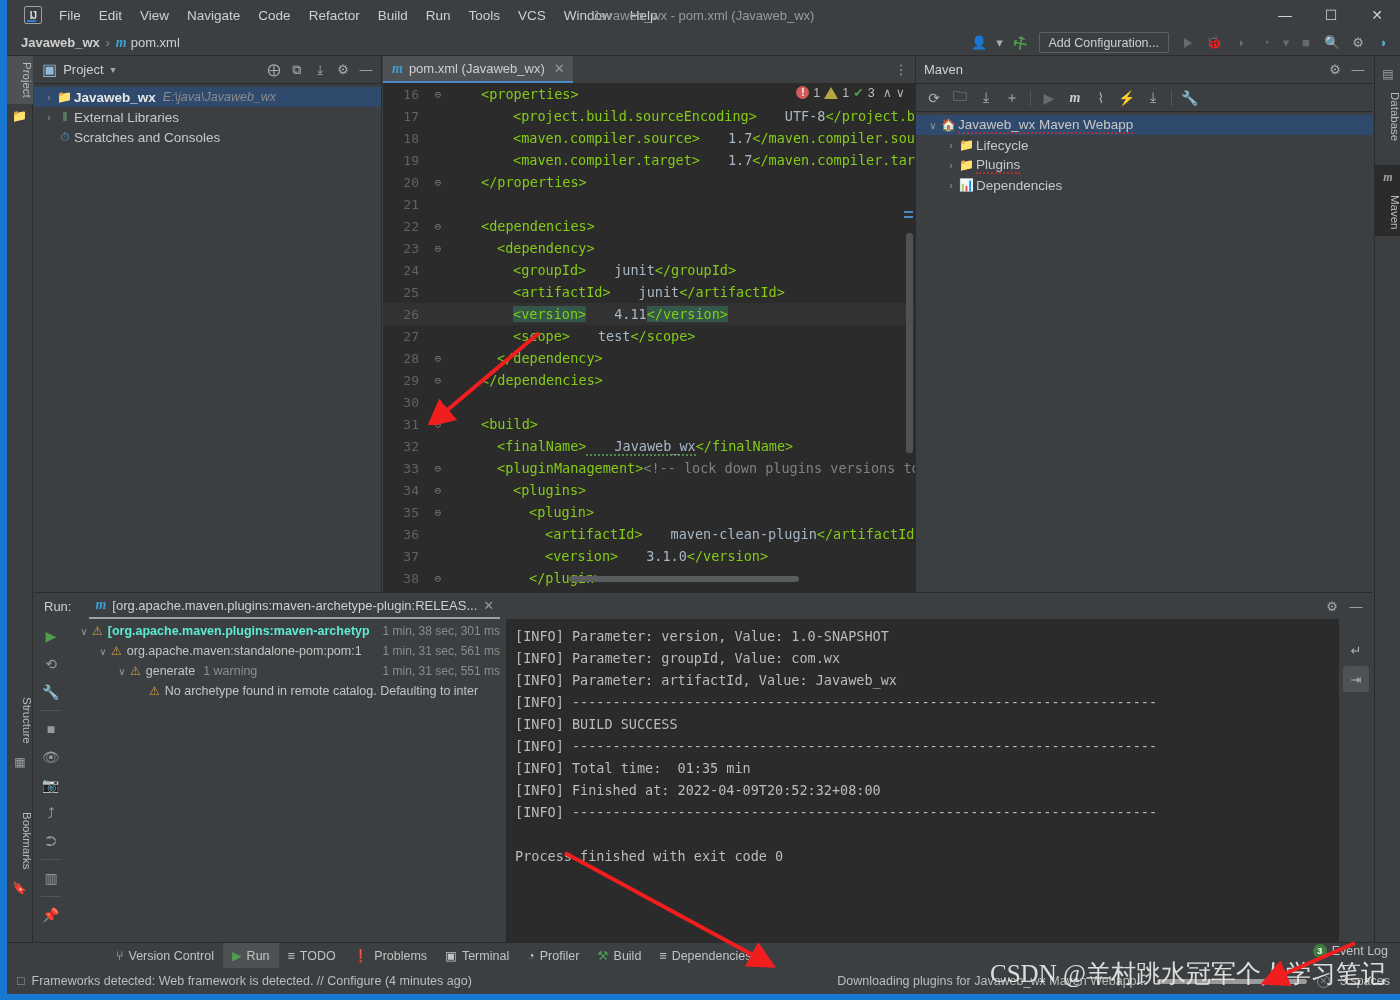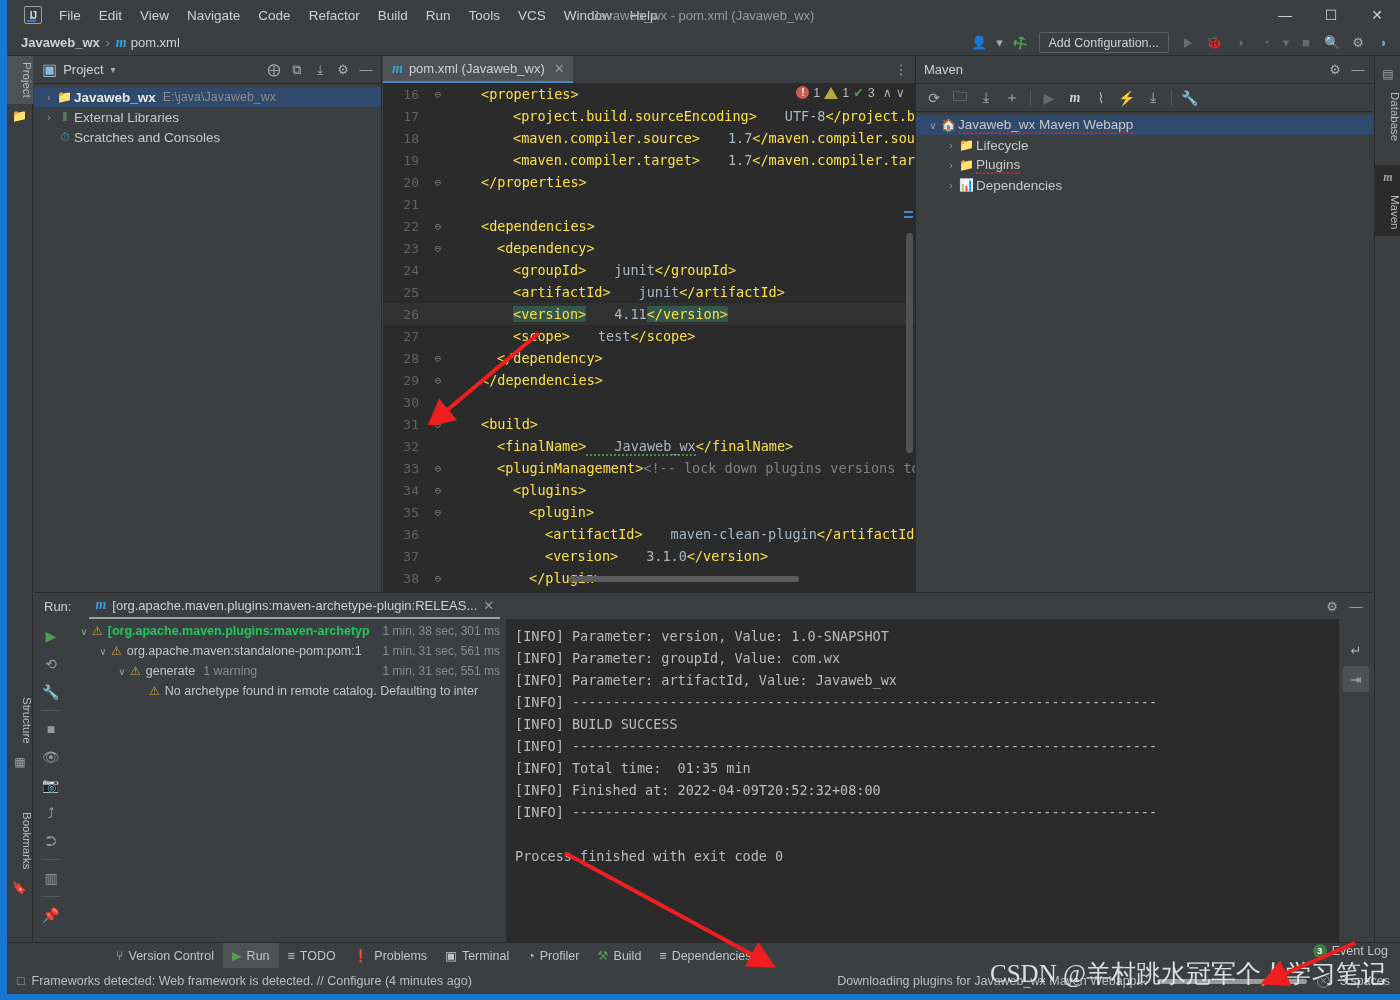--- a/index.html
+++ b/index.html
@@ -117,21 +117,21 @@
   }
   .tree { padding-top: 3px; font-size: 13.5px; }
   .tree-row {
     height: 20px; display: flex; align-items: center; padding-left: 8px;
     color: #c8c8c8; cursor: default; white-space: nowrap;
   }
   .tree-row.selected { background: #2f4a6d; }
   .tw { width: 14px; color: #9a9a9a; font-size: 10px; text-align: center; flex: none; }
   .ticon { width: 18px; text-align: center; flex: none; font-size: 12px; }
   .tlabel.bold { font-weight: bold; color: #e6e6e6; }
-  .tpath { color: #8c8c8c; margin-left: 7px; font-size: 12.5px; }
+  .tpath { color: #8c8c8c; margin-left: 7px; font-size: 12.5px; font-style: italic; }
 
   
   .editor-area {
     position: absolute; left: 376px; top: 56px; right: 485px; bottom: 358px;
     background: #2b2b2b;
   }
   .tabstrip {
     height: 27px; background: #3c3f41; display: flex; align-items: stretch;
     position: relative;
   }
@@ -154,21 +154,21 @@
   .cline { height: 22px; display: flex; align-items: center; position: relative; }
   .cline.cur { background: #323232; }
   .lno {
     width: 44px; flex: none; text-align: right; padding-right: 8px;
     color: #606366; font-size: 13px; font-family: "DejaVu Sans Mono", monospace;
   }
   .gutter-fold {
     width: 22px; flex: none; text-align: center; color: #777; font-size: 11px;
   }
   .ctext { white-space: pre; color: #a9b7c6; }
-  .tag { color: #fde047; }
+  .tag { color: #84cc16; }
   .txt { color: #a9b7c6; padding-left: 28px; }
   .cmt { color: #808080; }
   .hl { background: #33584a; }
   .squig { border-bottom: 2px dotted #4c8b4c; }
   .squig-r { border-bottom: 2px dotted #a33; }
 
   .inspect-widget {
     position: absolute; right: 10px; top: 2px; display: flex;
     align-items: center; gap: 4px; font-size: 12.5px; z-index: 5;
   }
@@ -670,21 +670,21 @@
         <div class="rs-sep"></div>
         <div class="rs-ic">▥</div>
         <div class="rs-sep"></div>
         <div class="rs-ic">📌</div>
       </div>
 
       <div class="run-tree" id="run-tree">
           <div class="rt-row" style="padding-left: 8px;">
             <span class="rt-arrow">∨</span>
             <span class="rt-warn">⚠</span>
-            <span style="font-weight: bold; color: #22c55e;">[org.apache.maven.plugins:maven-archetyp</span>
+            <span style="font-weight: bold; color: #5eead4;">[org.apache.maven.plugins:maven-archetyp</span>
             <span class="rt-time">1 min, 38 sec, 301 ms</span>
           </div>
           <div class="rt-row" style="padding-left: 27px;">
             <span class="rt-arrow">∨</span>
             <span class="rt-warn">⚠</span>
             <span>org.apache.maven:standalone-pom:pom:1</span>
             <span class="rt-time">1 min, 31 sec, 561 ms</span>
           </div>
           <div class="rt-row" style="padding-left: 46px;">
             <span class="rt-arrow">∨</span>

